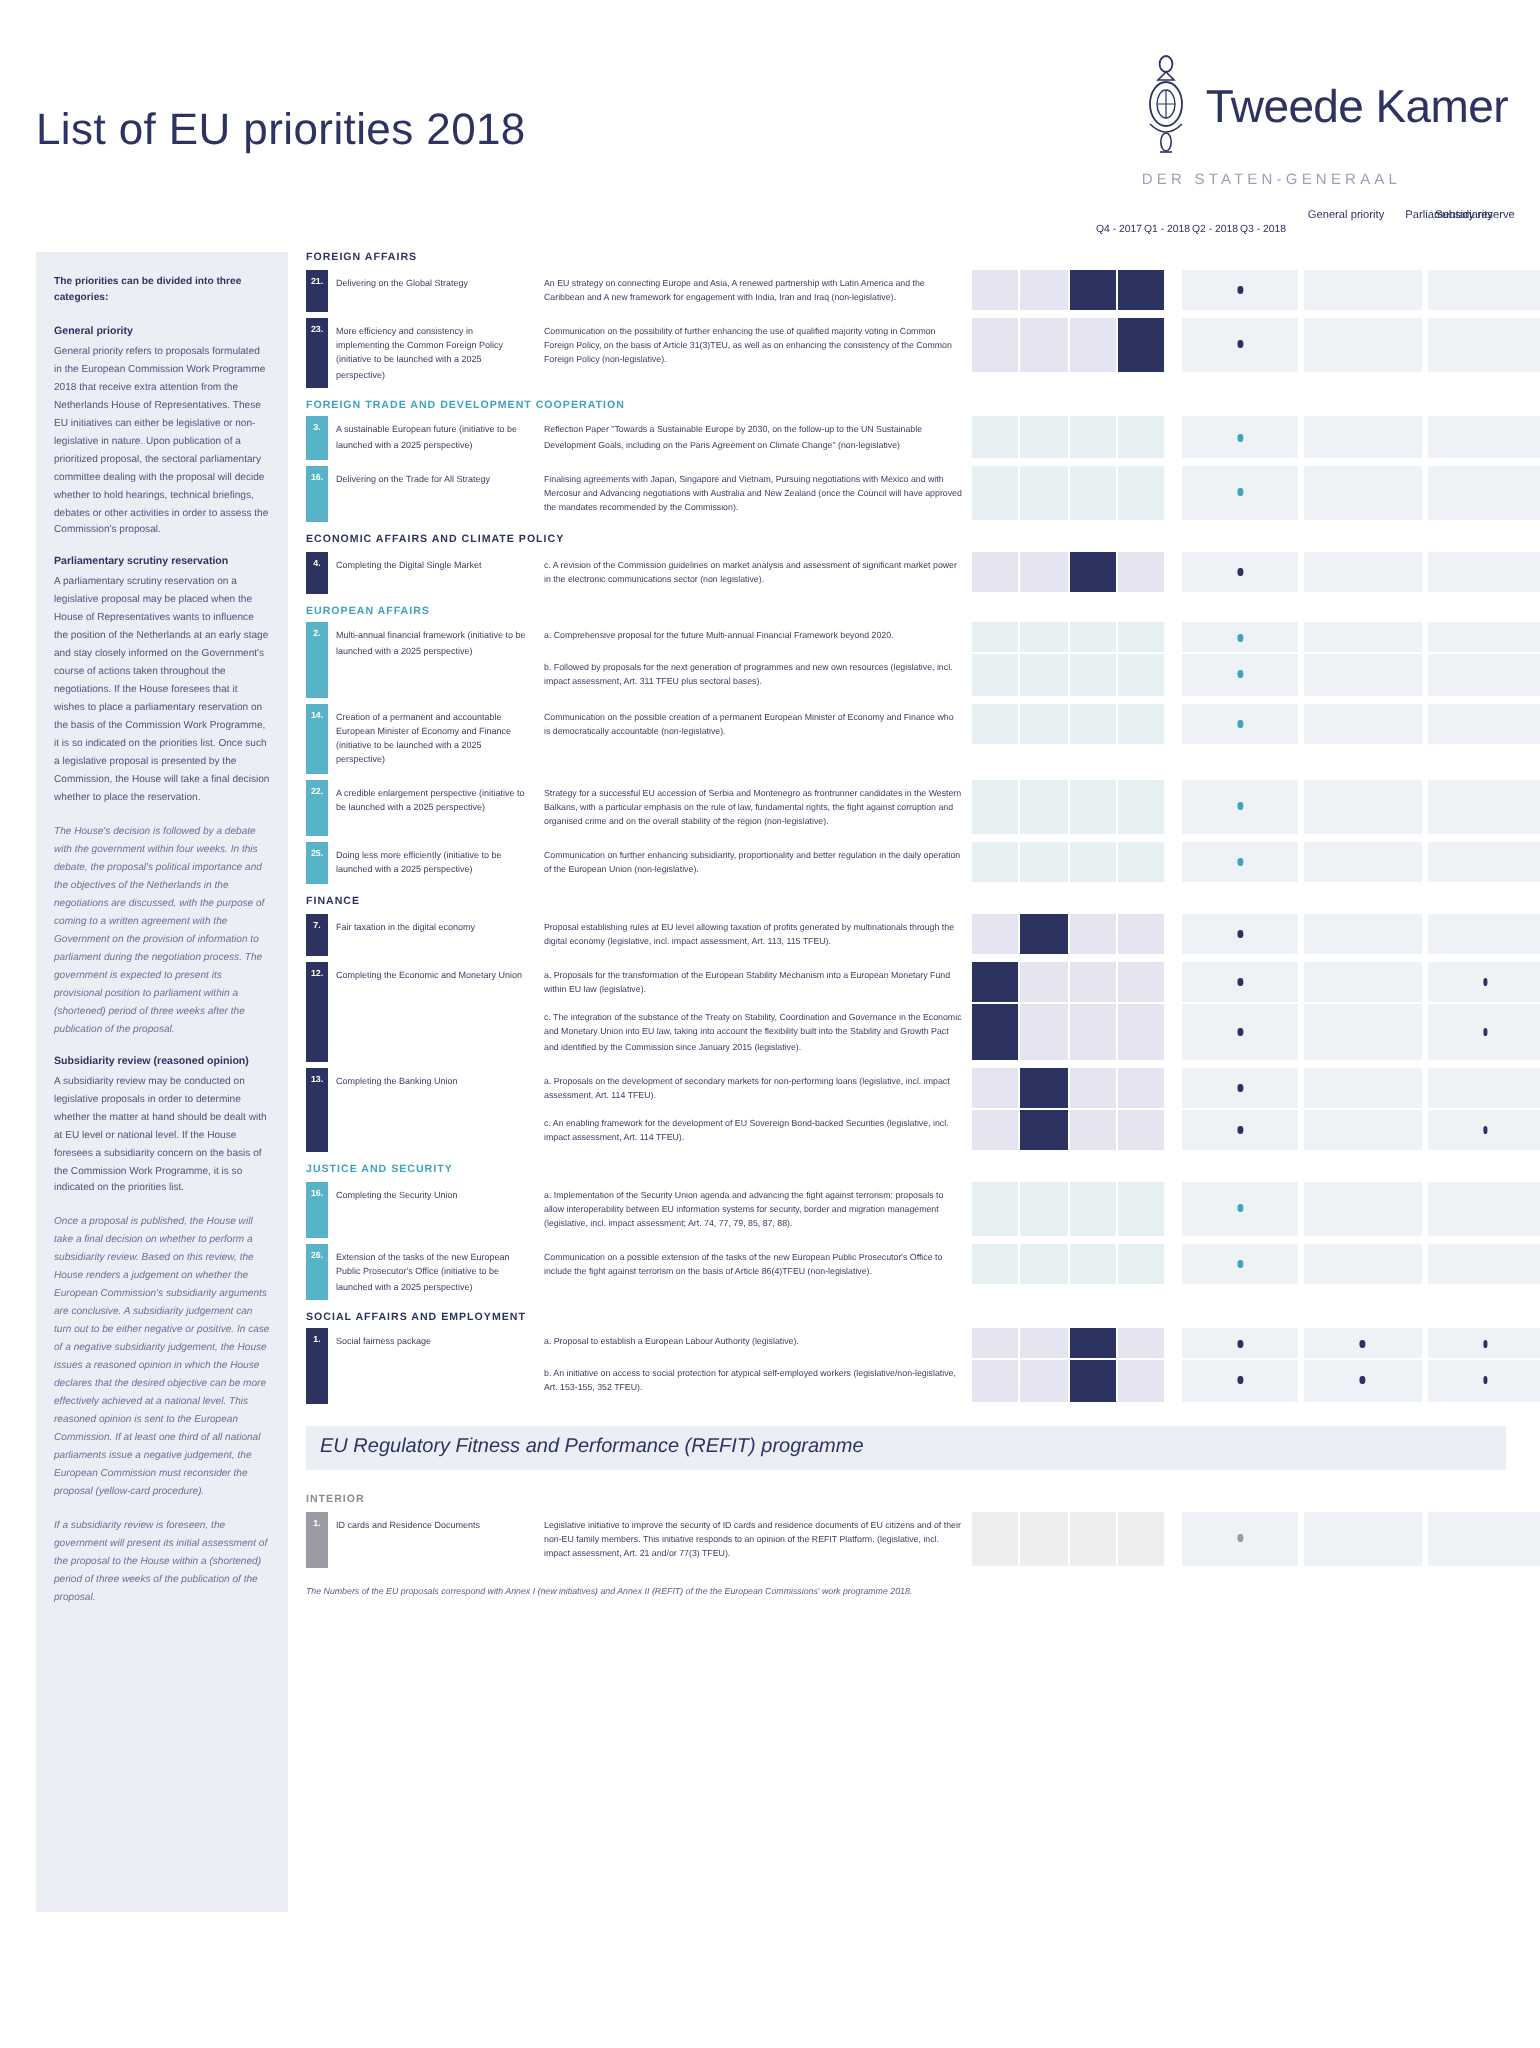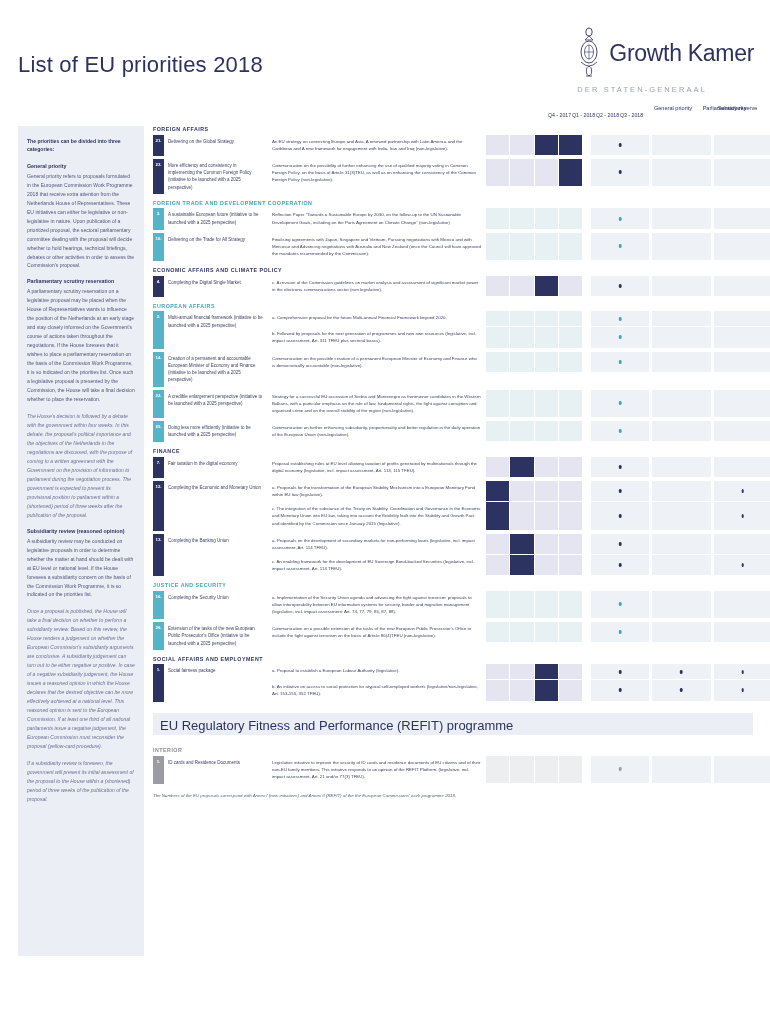--- a/index.html
+++ b/index.html
@@ -109,21 +109,21 @@
   .mk .dot.teal { background:#3fa3bd; }
   .mk .dot.grey { background:#9b9ba3; }
 
   
   .refit-band {
     position:absolute; left:153px; width:600px;
     background:#eceef5; height:22px;
   }
   .refit-title {
     position:absolute; left:160px;
-    font-size:13px; color:#2d3361; font-weight:400;
+    font-size:10px; color:#2d3361; font-weight:400;font-style:italic;
   }
   .footnote {
     position:absolute; left:153px;
     font-size:4.4px; font-style:italic; color:#5b6086;
   }
 </style>
 </head>
 <body>
 
 <div class="header">
@@ -136,21 +136,21 @@
           <ellipse cx="12" cy="6" rx="3.2" ry="4" fill="none" stroke="#2d3361" stroke-width="0.9"></ellipse>
           <path d="M12 10 L8 14 L16 14 Z" fill="none" stroke="#2d3361" stroke-width="0.8"></path>
           <ellipse cx="12" cy="26" rx="8" ry="11" fill="none" stroke="#2d3361" stroke-width="0.9"></ellipse>
           <ellipse cx="12" cy="26" rx="4.5" ry="7" fill="none" stroke="#2d3361" stroke-width="0.7"></ellipse>
           <path d="M12 19 L12 33 M7.5 26 L16.5 26" stroke="#2d3361" stroke-width="0.6"></path>
           <path d="M4 36 Q12 44 20 36" fill="none" stroke="#2d3361" stroke-width="0.8"></path>
           <ellipse cx="12" cy="45" rx="2.6" ry="4.5" fill="none" stroke="#2d3361" stroke-width="0.8"></ellipse>
           <path d="M9 50 L15 50" stroke="#2d3361" stroke-width="0.8"></path>
         </svg>
       </span>
-      <span class="brand-name">Growth Kamer</span>
+      <span class="brand-name">Tweede Kamer</span>
     </div>
     <div class="brand-sub">DER STATEN-GENERAAL</div>
   </div>
 </div>
 
 <div class="colheads">
   <div class="qhead" style="left:548px;">Q4 - 2017</div>
   <div class="qhead" style="left:572px;">Q1 - 2018</div>
   <div class="qhead" style="left:596px;">Q2 - 2018</div>
   <div class="qhead" style="left:620px;">Q3 - 2018</div>

